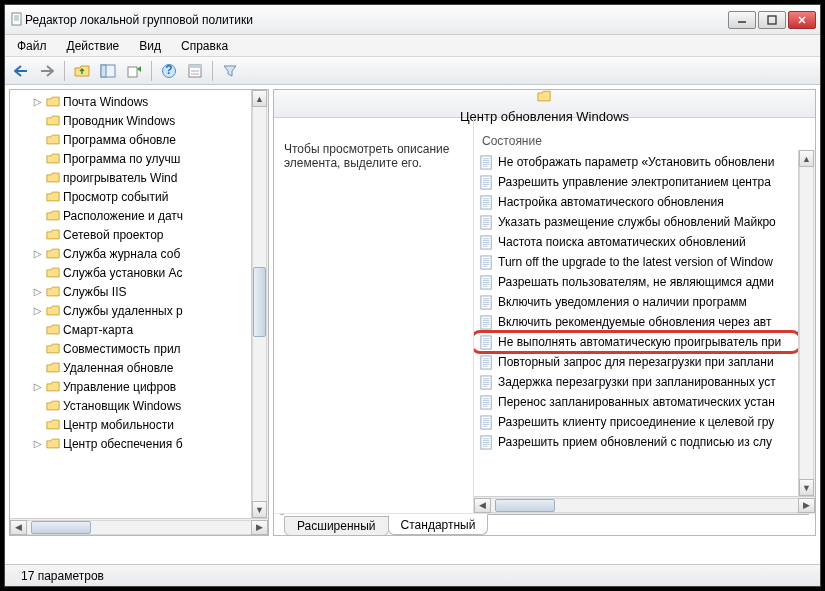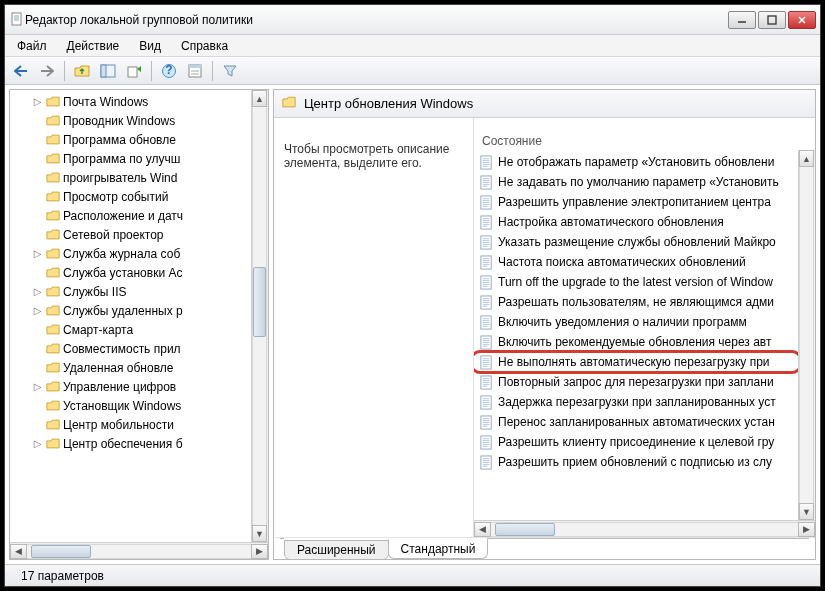--- a/index.html
+++ b/index.html
@@ -63,21 +63,21 @@
 .vscroll { width:17px; background:#efefef; border-left:1px solid #d0d0d0; display:flex;flex-direction:column;}
 .vscroll .arr{height:17px;width:15px;background:linear-gradient(#fafafa,#e0e0e0);border:1px solid #b8b8b8;display:flex;align-items:center;justify-content:center;font-size:9px;color:#555;}
 .vscroll .track{flex:1;width:15px;background:#f2f2f2;border:1px solid #d8d8d8;border-top:none;border-bottom:none;position:relative;}
 .vscroll .thumb{position:absolute;left:0;width:13px;background:linear-gradient(90deg,#e8eef5,#c8d4e2);border:1px solid #9cb0c6;border-radius:2px;}
 
 .tree-body{display:flex;flex:1;overflow:hidden;}
 .tree-col{flex:1;overflow:hidden;}
 
 
 .right-pane { flex:1; border:1px solid #b8b8b8; margin:4px 4px 4px 2px; display:flex;flex-direction:column;overflow:hidden;}
-.cat-header { height:28px; background:linear-gradient(#fafafb,#ebedf1); border-bottom:1px solid #d0d0d0; display:flex;align-items:center; padding:0 8px; gap:6px;}
+.cat-header { height:28px; background:linear-gradient(#fafafb,#ebedf1); border-bottom:1px solid #d0d0d0; display:flex;align-items:center; padding:0 8px; gap:6px;flex-direction:column;}
 .cat-header .fold-icon{width:16px;height:15px;}
 .cat-header span{font-size:13px;}
 
 .content-row { flex:1; display:flex; overflow:hidden;}
 .desc-col { width:200px; padding:24px 10px; font-size:12px; color:#333; border-right:1px solid #e0e0e0;}
 .list-col { flex:1; display:flex; flex-direction:column; overflow:hidden;}
 .list-head { height:24px; padding:16px 8px; color:#555;}
 .list-body { flex:1; display:flex; overflow:hidden;}
 .list-items { flex:1; overflow:hidden; padding:2px 0;}
 .list-item { height:20px; display:flex; align-items:center; gap:4px; padding:0 4px; white-space:nowrap;}
@@ -91,21 +91,21 @@
 
 .tabs-row { height:22px; display:flex; align-items:flex-start; padding:0 6px; background:#fff; border-top:1px solid #e4e4e4;}
 .tab { padding:2px 12px; border:1px solid #b8b8b8; border-top-color:#fff; background:#fff; position:relative; top:1px; margin-right:-1px;}
 .tab.inactive { background:#f0f0f0; border-top-color:#b8b8b8; top:2px;}
 .tab.first { border-top-left-radius:0; border-bottom-left-radius:4px;}
 .tab.last { border-bottom-right-radius:4px;}
 
 .tabs-row .tab { border-radius:0 0 6px 6px; }
 
 
-.status { height:22px; background:linear-gradient(#f6f6f7,#e7e9ec); border-top:1px solid #c8c8c8; display:flex;align-items:center; padding:0 8px;}
+.status { height:22px; background:linear-gradient(#f6f6f7,#e7e9ec); border-top:1px solid #c8c8c8; display:flex;align-items:center; padding:0 8px;margin-top:24px;}
 .status .cell{padding:0 8px;}
 </style>
 </head>
 <body>
 
 <div class="outer">
 
   <div class="titlebar">
     <span class="icon-doc">
       <svg viewBox="0 0 16 16">
@@ -426,33 +426,20 @@
                   <span class="policy-icon">
                     <svg viewBox="0 0 16 16">
                       <rect x="2" y="1" width="11" height="14" fill="#fff" stroke="#93a8bd"></rect>
                       <line x1="4" y1="4" x2="11" y2="4" stroke="#b2c4d6"></line>
                       <line x1="4" y1="6" x2="11" y2="6" stroke="#b2c4d6"></line>
                       <line x1="4" y1="8" x2="11" y2="8" stroke="#b2c4d6"></line>
                       <line x1="4" y1="10" x2="11" y2="10" stroke="#b2c4d6"></line>
                       <line x1="4" y1="12" x2="9" y2="12" stroke="#b2c4d6"></line>
                     </svg>
                   </span>
-                  <span>Не задавать по умолчанию параметр «Установить</span>
-                </div>
-                <div class="list-item">
-                  <span class="policy-icon">
-                    <svg viewBox="0 0 16 16">
-                      <rect x="2" y="1" width="11" height="14" fill="#fff" stroke="#93a8bd"></rect>
-                      <line x1="4" y1="4" x2="11" y2="4" stroke="#b2c4d6"></line>
-                      <line x1="4" y1="6" x2="11" y2="6" stroke="#b2c4d6"></line>
-                      <line x1="4" y1="8" x2="11" y2="8" stroke="#b2c4d6"></line>
-                      <line x1="4" y1="10" x2="11" y2="10" stroke="#b2c4d6"></line>
-                      <line x1="4" y1="12" x2="9" y2="12" stroke="#b2c4d6"></line>
-                    </svg>
-                  </span>
                   <span>Разрешить управление электропитанием центра</span>
                 </div>
                 <div class="list-item">
                   <span class="policy-icon">
                     <svg viewBox="0 0 16 16">
                       <rect x="2" y="1" width="11" height="14" fill="#fff" stroke="#93a8bd"></rect>
                       <line x1="4" y1="4" x2="11" y2="4" stroke="#b2c4d6"></line>
                       <line x1="4" y1="6" x2="11" y2="6" stroke="#b2c4d6"></line>
                       <line x1="4" y1="8" x2="11" y2="8" stroke="#b2c4d6"></line>
                       <line x1="4" y1="10" x2="11" y2="10" stroke="#b2c4d6"></line>
@@ -543,21 +530,21 @@
                   <span class="policy-icon">
                     <svg viewBox="0 0 16 16">
                       <rect x="2" y="1" width="11" height="14" fill="#fff" stroke="#93a8bd"></rect>
                       <line x1="4" y1="4" x2="11" y2="4" stroke="#b2c4d6"></line>
                       <line x1="4" y1="6" x2="11" y2="6" stroke="#b2c4d6"></line>
                       <line x1="4" y1="8" x2="11" y2="8" stroke="#b2c4d6"></line>
                       <line x1="4" y1="10" x2="11" y2="10" stroke="#b2c4d6"></line>
                       <line x1="4" y1="12" x2="9" y2="12" stroke="#b2c4d6"></line>
                     </svg>
                   </span>
-                  <span>Не выполнять автоматическую перезагрузку при</span>
+                  <span>Не выполнять автоматическую проигрыватель при</span>
                 </div>
                 <div class="list-item">
                   <span class="policy-icon">
                     <svg viewBox="0 0 16 16">
                       <rect x="2" y="1" width="11" height="14" fill="#fff" stroke="#93a8bd"></rect>
                       <line x1="4" y1="4" x2="11" y2="4" stroke="#b2c4d6"></line>
                       <line x1="4" y1="6" x2="11" y2="6" stroke="#b2c4d6"></line>
                       <line x1="4" y1="8" x2="11" y2="8" stroke="#b2c4d6"></line>
                       <line x1="4" y1="10" x2="11" y2="10" stroke="#b2c4d6"></line>
                       <line x1="4" y1="12" x2="9" y2="12" stroke="#b2c4d6"></line>

